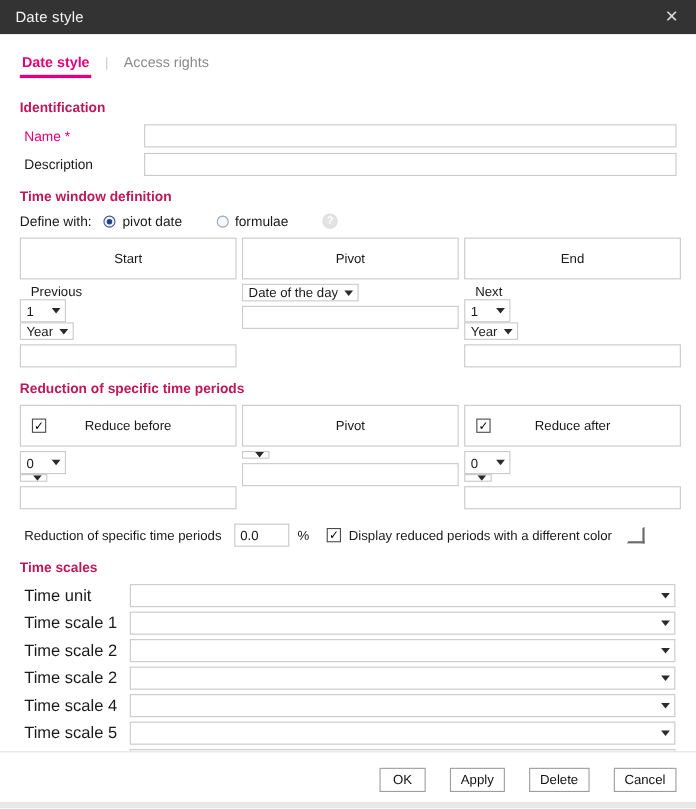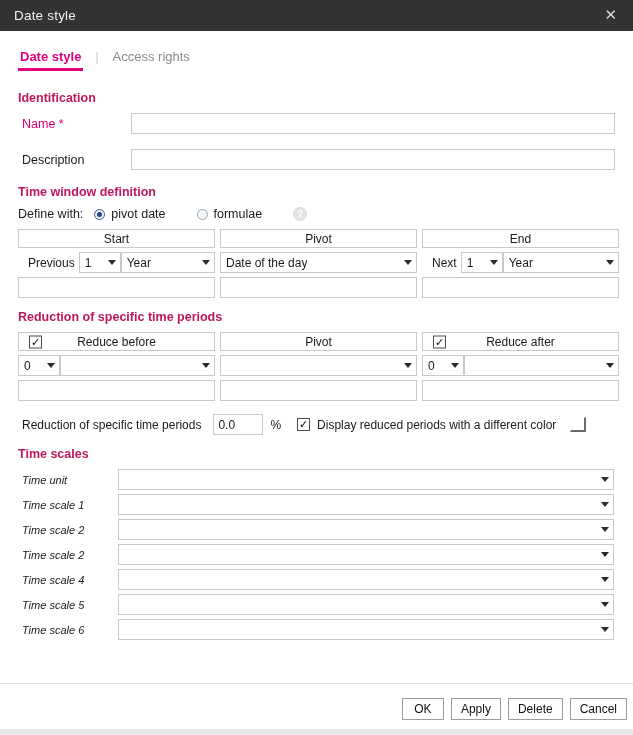--- a/index.html
+++ b/index.html
@@ -49,21 +49,21 @@
 
   
   .field {
     height: 21px; border: 1px solid #c9c9c9; background: #fff;
     font-family: "Liberation Sans", sans-serif; font-size: 12px;
     color:#1a1a1a; padding: 0 4px; outline: none;
   }
   .lbl { font-size: 12.5px; color:#1a1a1a; }
   .lbl.req { color:#e0007a; }
 
-  .ident-row { display:flex; align-items:center; margin-bottom: 15px; gap: 38px; }
+  .ident-row { display:flex; align-items:center; margin-bottom: 5px; gap: 38px; }
   .ident-row .lbl { width: 80px; padding-left: 4px; }
   .ident-row .field { width: 516px; }
 
   
   .definewith { display:flex; align-items:center; gap: 1px; margin: 2px 0 8px 0; }
   .definewith .lbl { margin-right: 10px; }
   .radio-opt { display:flex; align-items:center; margin-right: 20px; cursor:pointer; }
   .radio {
     width: 11px; height: 11px; border-radius: 50%;
     border: 1px solid #9aa4b0; background: #f4f6f9; margin-right: 6px;
@@ -82,34 +82,34 @@
   }
 
   
   .grid3 { display:flex; gap: 5px; }
   .col { flex: 1; display:flex; flex-direction: column; gap: 4px; }
   .col.c1 { width: 197px; flex: none; }
   .col.c2 { width: 197px; flex: none; }
   .col.c3 { width: 197px; flex: none; }
 
   .hdr-box {
-    height: 19px; border:1px solid #c9c9c9; background:#fff;
+    height: 38px; border:1px solid #c9c9c9; background:#fff;
     display:flex; align-items:center; justify-content:center;
     font-size: 12px; color:#1a1a1a; position: relative;
   }
   .hdr-box.with-cb { justify-content:center; }
   .cb {
     position:absolute; left: 10px; top: 50%; transform: translateY(-50%);
     width: 13px; height: 13px; border:1px solid #4a4a4a; background:#fff;
     display:flex; align-items:center; justify-content:center;
     font-size: 11px; line-height:1; color:#000; cursor:pointer;
     font-family: "DejaVu Sans", sans-serif;
   }
 
-  .ctl-row { display:flex; align-items:center; gap: 0; }
+  .ctl-row { display:flex; align-items:flex-start; gap: 0; flex-direction: column; }
   .prefix { font-size: 12px; color:#1a1a1a; padding: 0 4px 0 10px; white-space:nowrap; }
 
   .select {
     height: 21px; border: 1px solid #c9c9c9; background:#fff;
     display:flex; align-items:center; justify-content:space-between;
     padding: 0 4px 0 5px; font-size: 12px; color:#1a1a1a; cursor:pointer;
     position: relative; overflow:hidden;
   }
   .select .arrow {
     width: 0; height: 0; margin-left: 6px; flex: none;
@@ -138,30 +138,30 @@
   .cb-inline + .txt { margin-left: 7px; }
   .color-swatch {
     width: 16px; height: 15px; margin-left: 14px; background:#ffffff;
     border-right: 2px solid #6b6b6b; border-bottom: 2px solid #6b6b6b;
     border-top: 1px solid #ffffff; border-left: 1px solid #ffffff;
     cursor:pointer;
   }
 
   
   .ts-row { display:flex; align-items:center; margin-bottom: 4px; }
-  .ts-row .lbl { width: 100px; padding-left: 4px; font-size: 11px; font-style: italic; }
+  .ts-row .lbl { width: 100px; padding-left: 4px; font-size: 15px; }
   .ts-row .select { width: 496px; }
 
   
   .footer {
     position:absolute; left:0; right:0; bottom: 0; height: 52px;
     border-top: 1px solid #e2e2e2; background:#fff;
   }
   .footer-strip { position:absolute; left:0; right:0; bottom:0; height:6px; background:#e8e8e8; }
-  .btns { position:absolute; right: 6px; top: 14px; display:flex; gap: 7px; justify-content: space-between; }
+  .btns { position:absolute; right: 18px; top: 14px; display:flex; gap: 22px; justify-content: space-between; }
   .btn {
     min-width: 42px; height: 22px; padding: 0 9px;
     border: 1px solid #9d9d9d; background:#ffffff;
     font-family: "Liberation Sans", sans-serif; font-size: 12px; color:#111;
     display:flex; align-items:center; justify-content:center; cursor:pointer;
   }
 </style>
 </head>
 <body>
 

